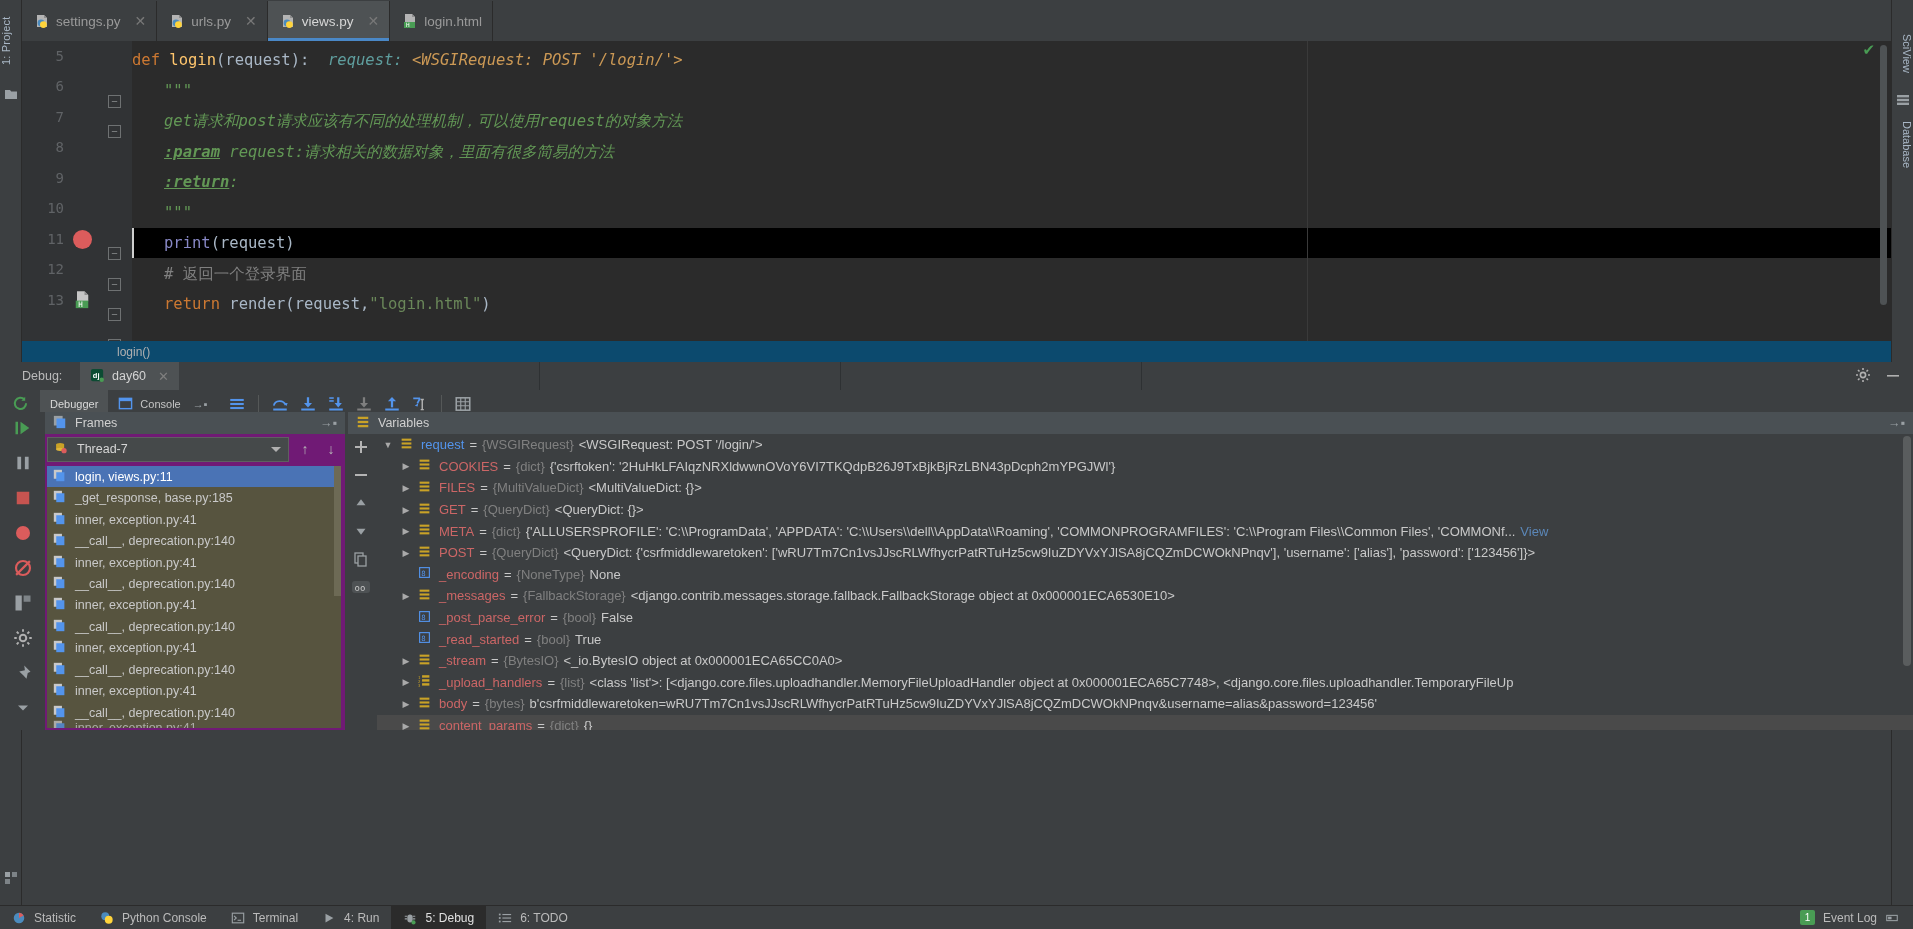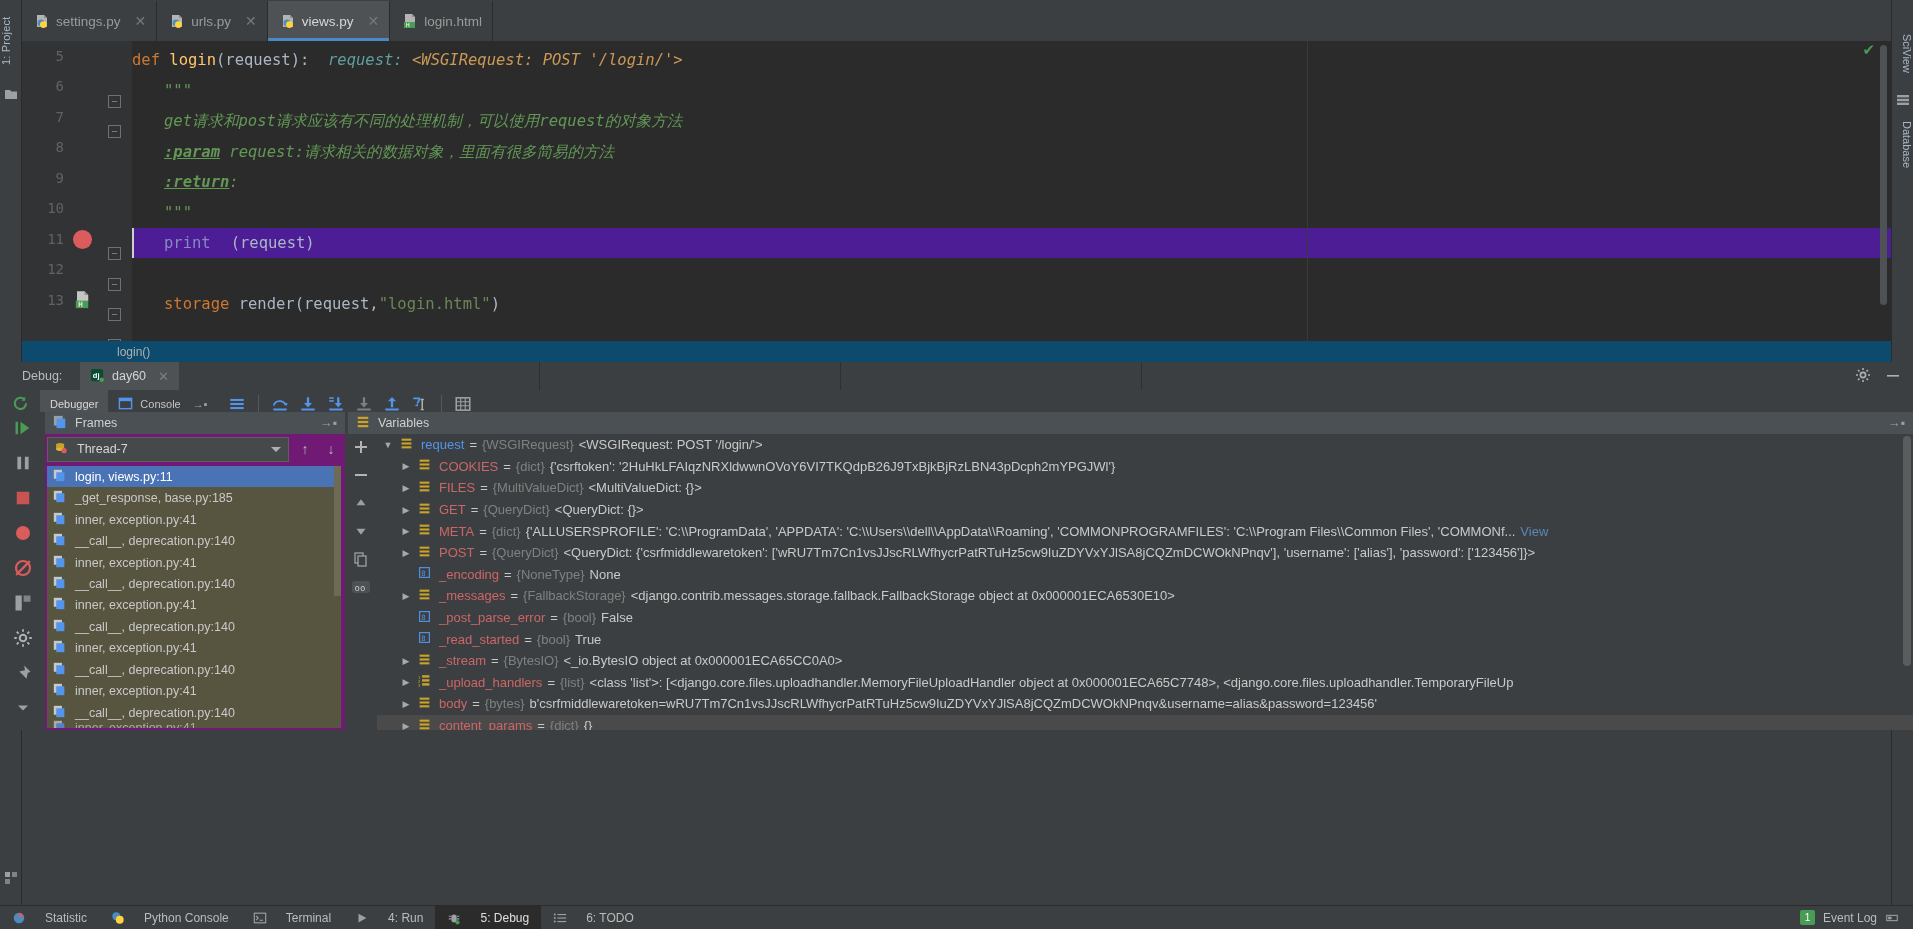--- a/index.html
+++ b/index.html
@@ -91,21 +91,21 @@
   }
   .codearea {
     position: absolute; left: 110px; top: 0; right: 0; height: 300px;
   }
   .cline {
     position: absolute; left: 0; right: 0; height: 30.4px;
     display: flex; align-items: center;
     font-family: "DejaVu Sans Mono", monospace; font-size: 15.5px;
     white-space: pre; color: #a9b7c6;
   }
-  .cline.hl { background: #4c1d95; gap: 20px; }
+  .cline.hl { background: #000000; }
   .kw { color: #cc7832; }
   .fn { color: #ffc66d; }
   .str { color: #6a8759; }
   .cmt { color: #808080; }
   .doc { color: #629755; font-style: italic; }
   .doc-tag { color: #629755; font-style: italic; font-weight: bold; text-decoration: underline; }
   .hint { color: #5f9e9e; font-style: italic; }
   .hint-v { color: #cc9955; font-style: italic; }
   .builtin { color: #8888c6; }
   .pm { color: #a9b7c6; }
@@ -253,21 +253,21 @@
     background: #5a5d5e; border-radius: 4px;
   }
 
   
   .statusbar {
     position: absolute; left: 0; bottom: 0; width: 1913px; height: 24px;
     background: #3c3f41; border-top: 1px solid #2b2b2b;
     display: flex; align-items: center; font-size: 12px; color: #bbbbbb;
   }
   .sb-item {
-    height: 24px; display: flex; align-items: center; gap: 19px; padding: 0 12px;
+    height: 24px; display: flex; align-items: center; gap: 8px; padding: 0 12px;
   }
   .sb-item.active { background: #2b2b2b; color: #e0e0e0; }
   .sb-right { margin-left: auto; display: flex; align-items: center; gap: 8px; padding-right: 14px; }
   .evt-badge {
     width: 15px; height: 15px; border-radius: 2px; background: #499c54;
     color: #fff; font-size: 10px; display: flex; align-items: center; justify-content: center;
   }
   .mini-icon { width: 14px; height: 14px; display: inline-block; }
 </style>
 </head>
@@ -451,22 +451,25 @@
       <div class="cline" style="top:126px; padding-left:32px">
         <span class="doc-tag">:return</span><span class="doc">:</span>
       </div>
       <div class="cline" style="top:157px; padding-left:32px">
         <span class="doc">"""</span>
       </div>
       <div class="cline hl" style="top:187px; padding-left:32px">
         <span class="caret-line-marker" style="left:0;top:0"></span>
         <span class="builtin">print</span><span class="pm">(request)</span>
       </div>
+      <div class="cline" style="top:218px; padding-left:32px">
+        <span class="cmt"># 返回一个登录界面</span>
+      </div>
       <div class="cline" style="top:248px; padding-left:32px">
-        <span class="kw">storage</span><span class="pm"> render(request,</span><span class="str">"login.html"</span><span class="pm">)</span>
+        <span class="kw">return</span><span class="pm"> render(request,</span><span class="str">"login.html"</span><span class="pm">)</span>
       </div>
 
       <div style="position:absolute; left:1175px; top:0; width:1px; height:300px; background:#3a3a3a;"></div>
 
       <div class="chevron-up-mark">✔</div>
       <div class="vscrollbar"></div>
     </div>
 
   </div>
 

